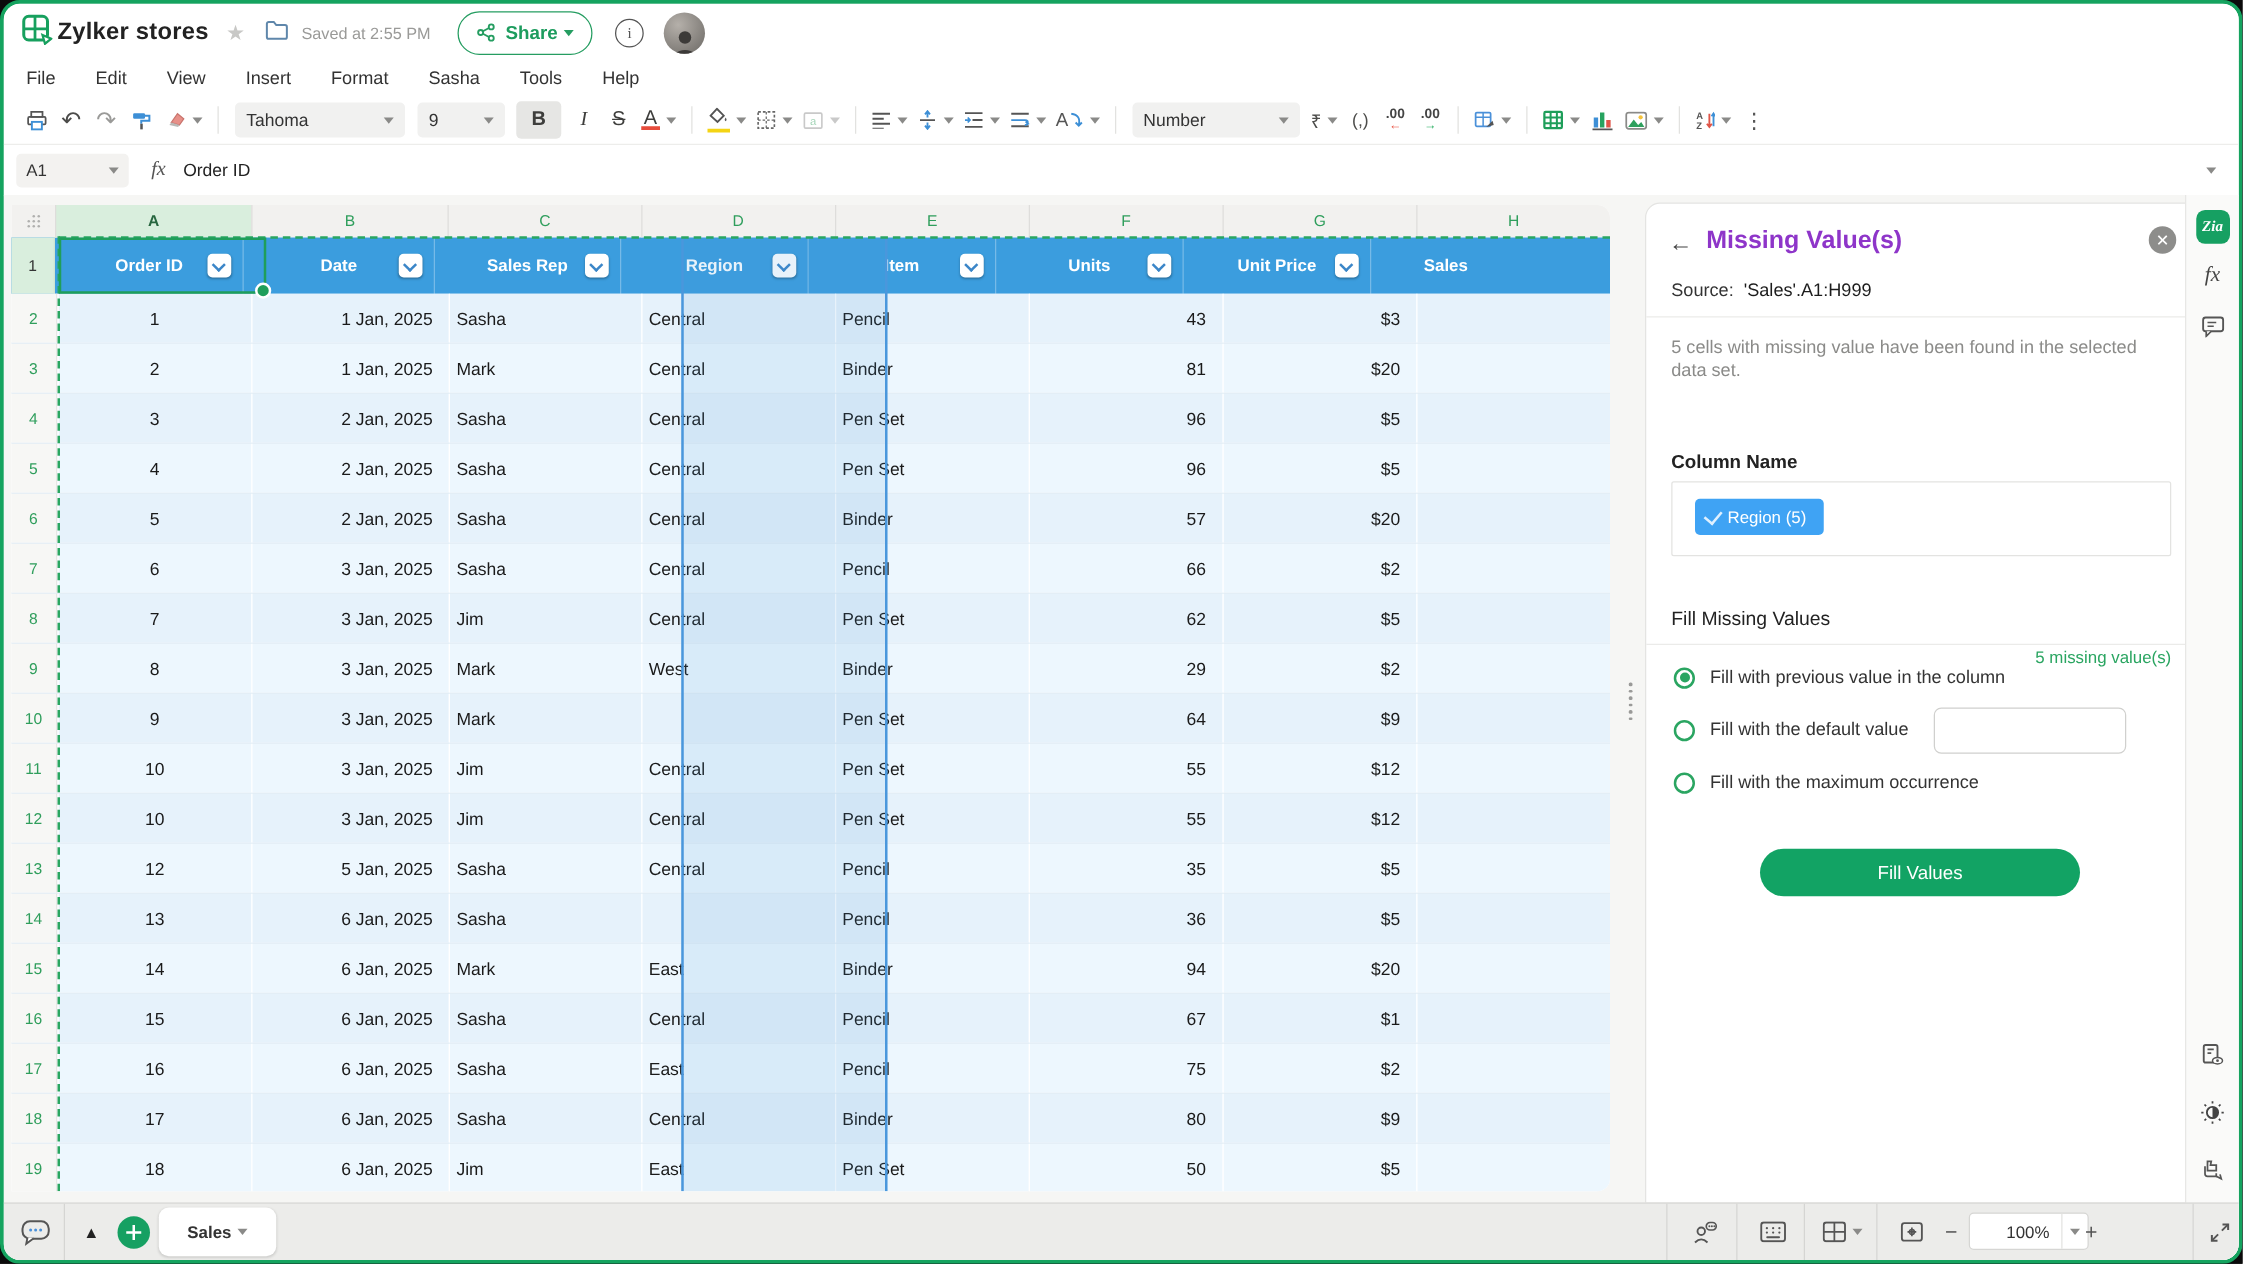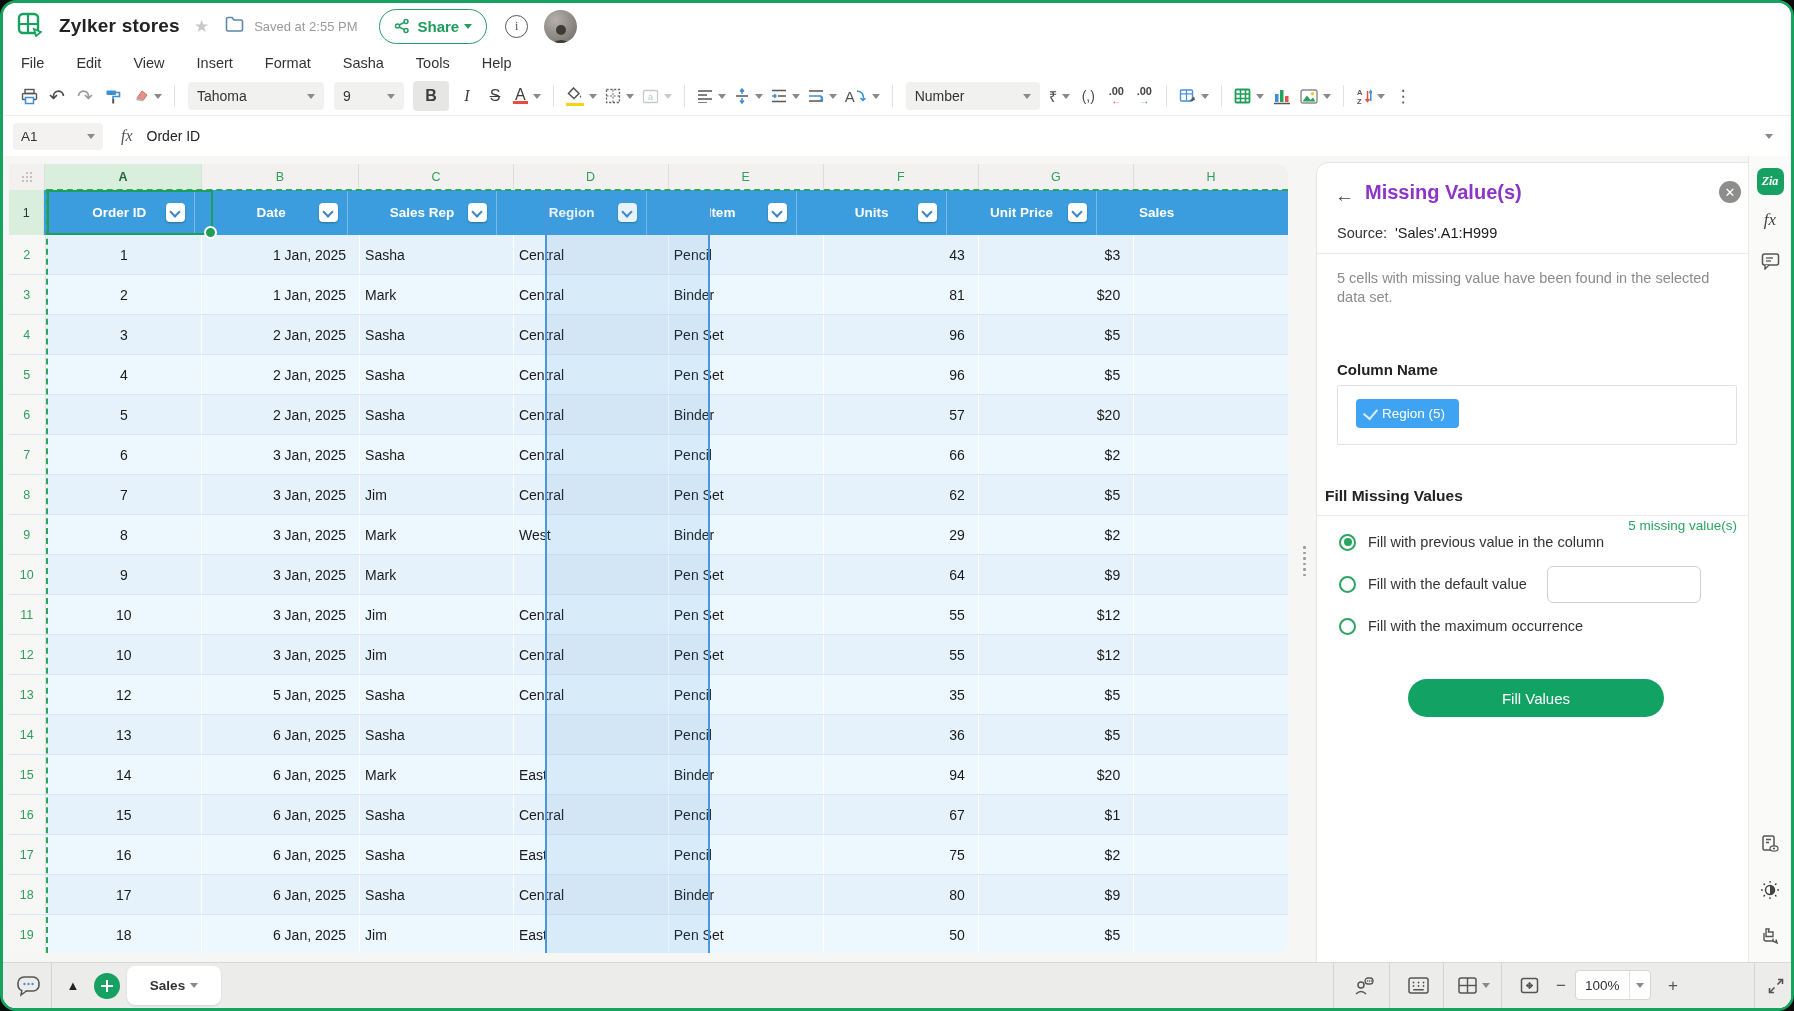--- a/index.html
+++ b/index.html
@@ -3,21 +3,21 @@
 <meta charset="utf-8">
 <style>
   html,body{margin:0;padding:0;background:#0b0b0b;font-family:"Liberation Sans",sans-serif;}
   .window{position:relative;width:1794px;height:1011px;box-sizing:border-box;border:3px solid #15a35f;
     border-radius:16px;overflow:hidden;background:#fff;}
   .caret{display:inline-block;width:0;height:0;border-left:4px solid transparent;border-right:4px solid transparent;
     border-top:5px solid #8a8a88;margin-left:5px;}
   .vr{width:1px;height:22px;background:#e2e2e0;margin:0 8px;}
   
   .topbar{height:46px;display:flex;align-items:center;padding:0 14px;background:#fff;}
-  .doc-title{font-size:19px;font-weight:bold;color:#222;margin-left:17px;letter-spacing:.2px;}
+  .doc-title{font-size:19px;font-weight:bold;color:#222;margin-left:4px;letter-spacing:.2px;}
   .star{color:#c8c8c6;font-size:17px;margin-left:14px;}
   .saved{color:#9a9a98;font-size:13px;margin-left:10px;}
   .searchbox{margin-left:auto;width:252px;height:30px;background:#f1f1ef;border-radius:8px;display:flex;
     align-items:center;padding:0 10px;color:#7a7a78;font-size:13.5px;}
   .sharebtn{margin-left:22px;height:33px;border:1.5px solid #259d61;border-radius:18px;display:flex;align-items:center;
     padding:0 14px;color:#1d9c5e;font-size:15px;font-weight:bold;background:#fff;}
   .sharebtn .caret{border-top-color:#259d61;}
   .infobtn{margin-left:18px;width:21px;height:21px;border:1.6px solid #555;border-radius:50%;display:flex;
     align-items:center;justify-content:center;font-size:12px;color:#555;font-family:"Liberation Serif",serif;}
   .avatar{margin-left:16px;width:33px;height:33px;border-radius:50%;background:radial-gradient(circle at 35% 30%,#b5b0aa,#6b6864);overflow:hidden;position:relative;}
@@ -93,21 +93,21 @@
   .p-source{position:absolute;left:20px;top:62px;font-size:14.5px;color:#333;}
   .p-source b{font-weight:normal;color:#1c1c1c;margin-left:8px;}
   .p-div1{position:absolute;left:0;right:0;top:90px;border-top:1px solid #ebebe9;}
   .p-desc{position:absolute;left:20px;top:106px;width:396px;font-size:14.5px;color:#8b8b89;line-height:19px;}
   .p-colname{position:absolute;left:20px;top:198px;font-size:15px;font-weight:bold;color:#222;}
   .p-box{position:absolute;left:20px;right:16px;top:222px;height:58px;border:1px solid #e3e3e1;border-radius:2px;background:#fff;}
   .p-chip{position:absolute;left:18px;top:13px;background:#3fa3f4;color:#fff;font-size:13.5px;border-radius:4px;
     padding:7px 14px 7px 10px;display:flex;align-items:center;gap:7px;}
   .chip-check{display:inline-block;width:7px;height:11px;border-right:2px solid #dff0ff;border-bottom:2px solid #dff0ff;
     transform:rotate(40deg);margin-top:-3px;}
-  .p-fillhead{position:absolute;left:8px;top:324px;font-size:15.5px;font-weight:bold;color:#222;}
+  .p-fillhead{position:absolute;left:20px;top:324px;font-size:15.5px;font-weight:normal;color:#222;}
   .p-count{position:absolute;right:16px;top:327px;font-size:13.5px;color:#2aa561;margin-top:28px;}
   .p-div2{position:absolute;left:0;right:0;top:352px;border-top:1px solid #ebebe9;}
   .opt{position:absolute;left:22px;display:flex;align-items:center;gap:12px;height:30px;}
   .radio{width:17px;height:17px;border:2px solid #2aa561;border-radius:50%;box-sizing:border-box;position:relative;flex:none;}
   .radio.on::after{content:'';position:absolute;left:2.5px;top:2.5px;width:8px;height:8px;border-radius:50%;background:#2aa561;}
   .opt-label{font-size:14.5px;color:#333;}
   .opt-input{width:148px;height:33px;border:1px solid #d0d0ce;border-radius:6px;margin-left:8px;outline:none;}
   .p-fillbtn{position:absolute;left:91px;top:516px;width:256px;height:38px;border-radius:19px;background:#12a364;
     color:#fff;font-size:15px;display:flex;align-items:center;justify-content:center;}
   .grip{position:absolute;left:1300px;top:390px;display:flex;flex-direction:column;gap:3px;}
@@ -123,21 +123,21 @@
   .bb-div{position:absolute;top:0;bottom:0;width:1px;background:#d5d5d3;}
   .bb-ic{position:absolute;top:0;height:45px;display:flex;align-items:center;justify-content:center;color:#4c4c4a;}
   .addbtn{width:26px;height:26px;border-radius:50%;background:#16a062;position:relative;}
   .addbtn::before,.addbtn::after{content:'';position:absolute;background:#fff;left:50%;top:50%;}
   .addbtn::before{width:12px;height:2px;margin:-1px 0 0 -6px;}
   .addbtn::after{width:2px;height:12px;margin:-6px 0 0 -1px;}
   .sheettab{position:absolute;left:124px;top:3px;width:94px;height:39px;background:#fff;border-radius:8px;
     box-shadow:0 1px 2px rgba(0,0,0,.12);display:flex;align-items:center;justify-content:center;font-size:13.5px;
     font-weight:bold;color:#333;}
   .zoombox{position:absolute;left:1572px;top:7px;height:30px;display:flex;align-items:center;background:#fff;
-    border:1px solid #d6d6d4;border-radius:4px;box-sizing:border-box;}
+    border:1px solid #d6d6d4;border-radius:4px;box-sizing:border-box;padding-left:20px;}
   .zoombox .zval{padding:0 9px;font-size:13.5px;color:#333;}
   .zoombox .zcaret{border-left:1px solid #e3e3e1;height:100%;display:flex;align-items:center;padding:0 6px;}
   .pm{font-size:17px;color:#555;}
 </style>
 </head>
 <body>
 
 <div class="window">
 
   <div class="topbar">

